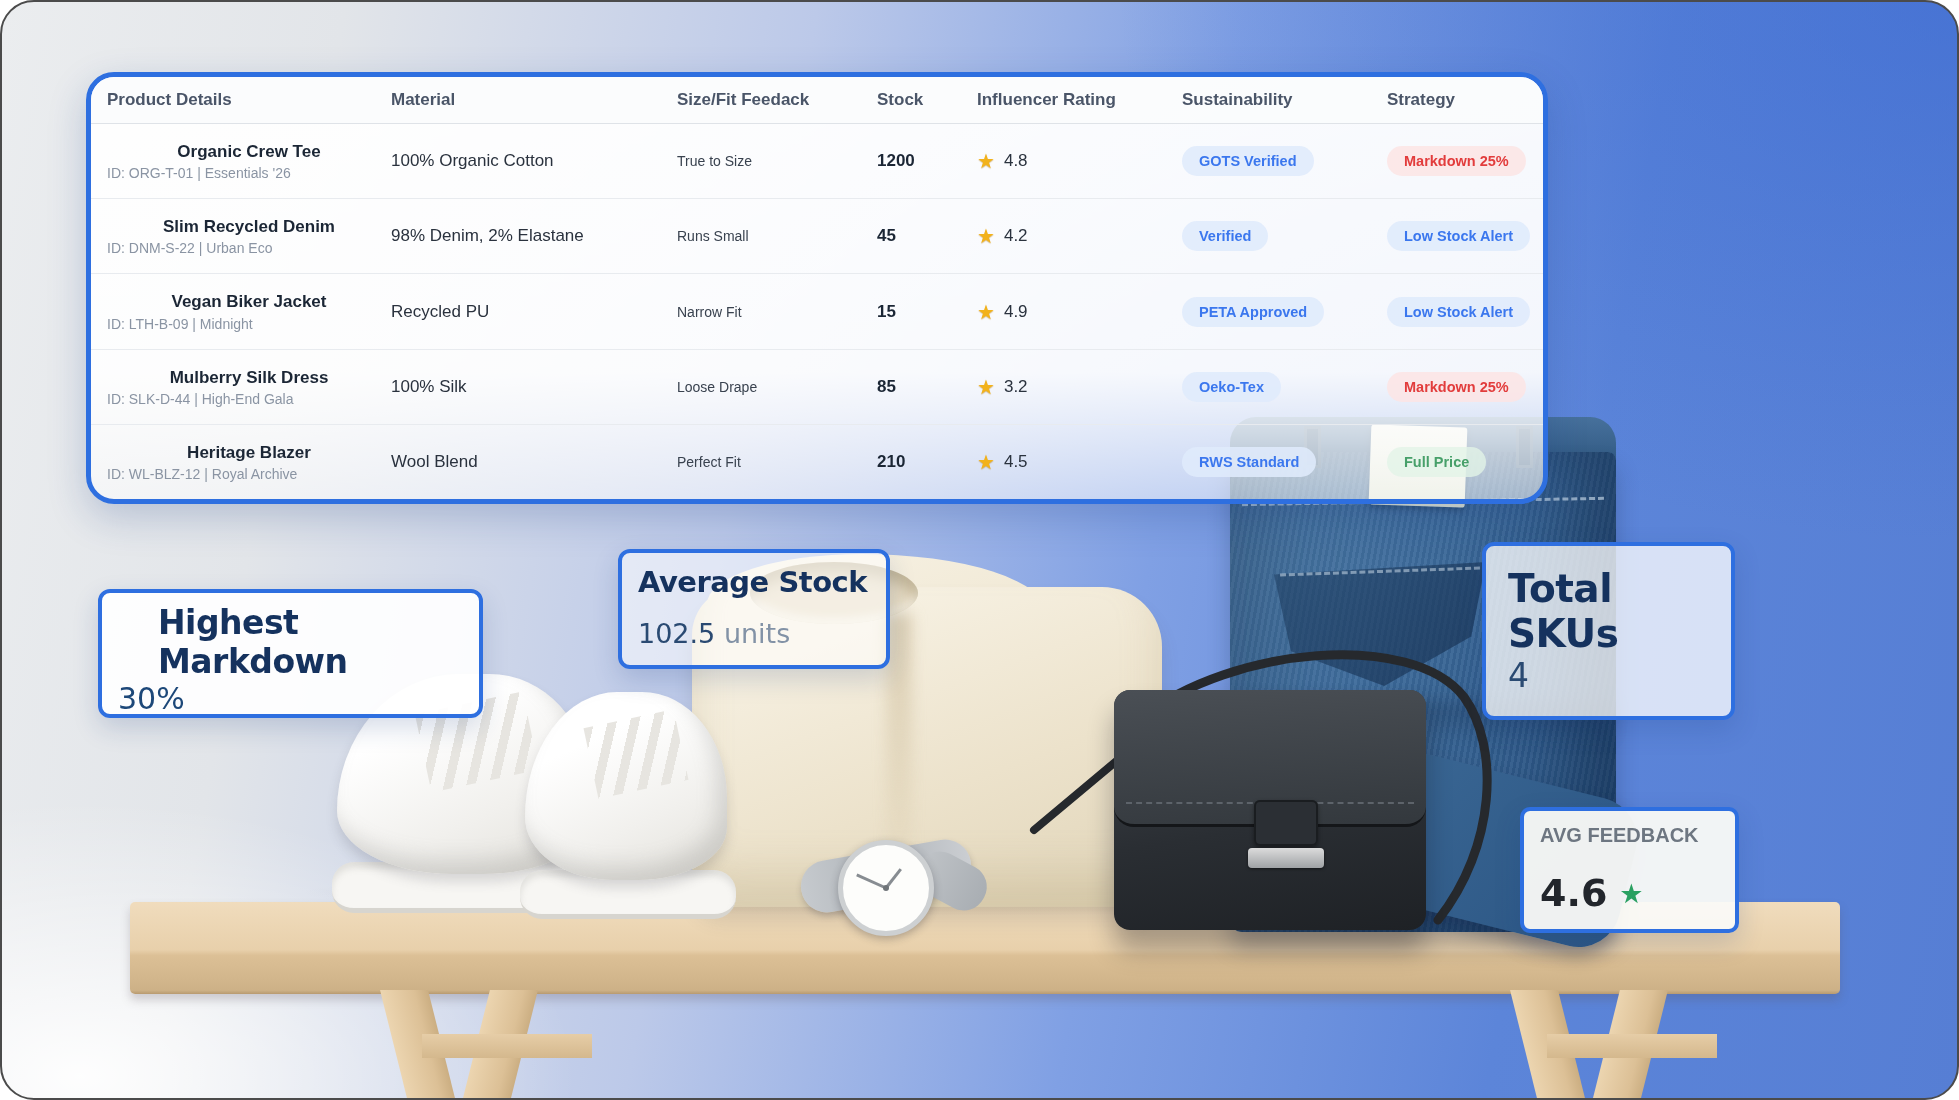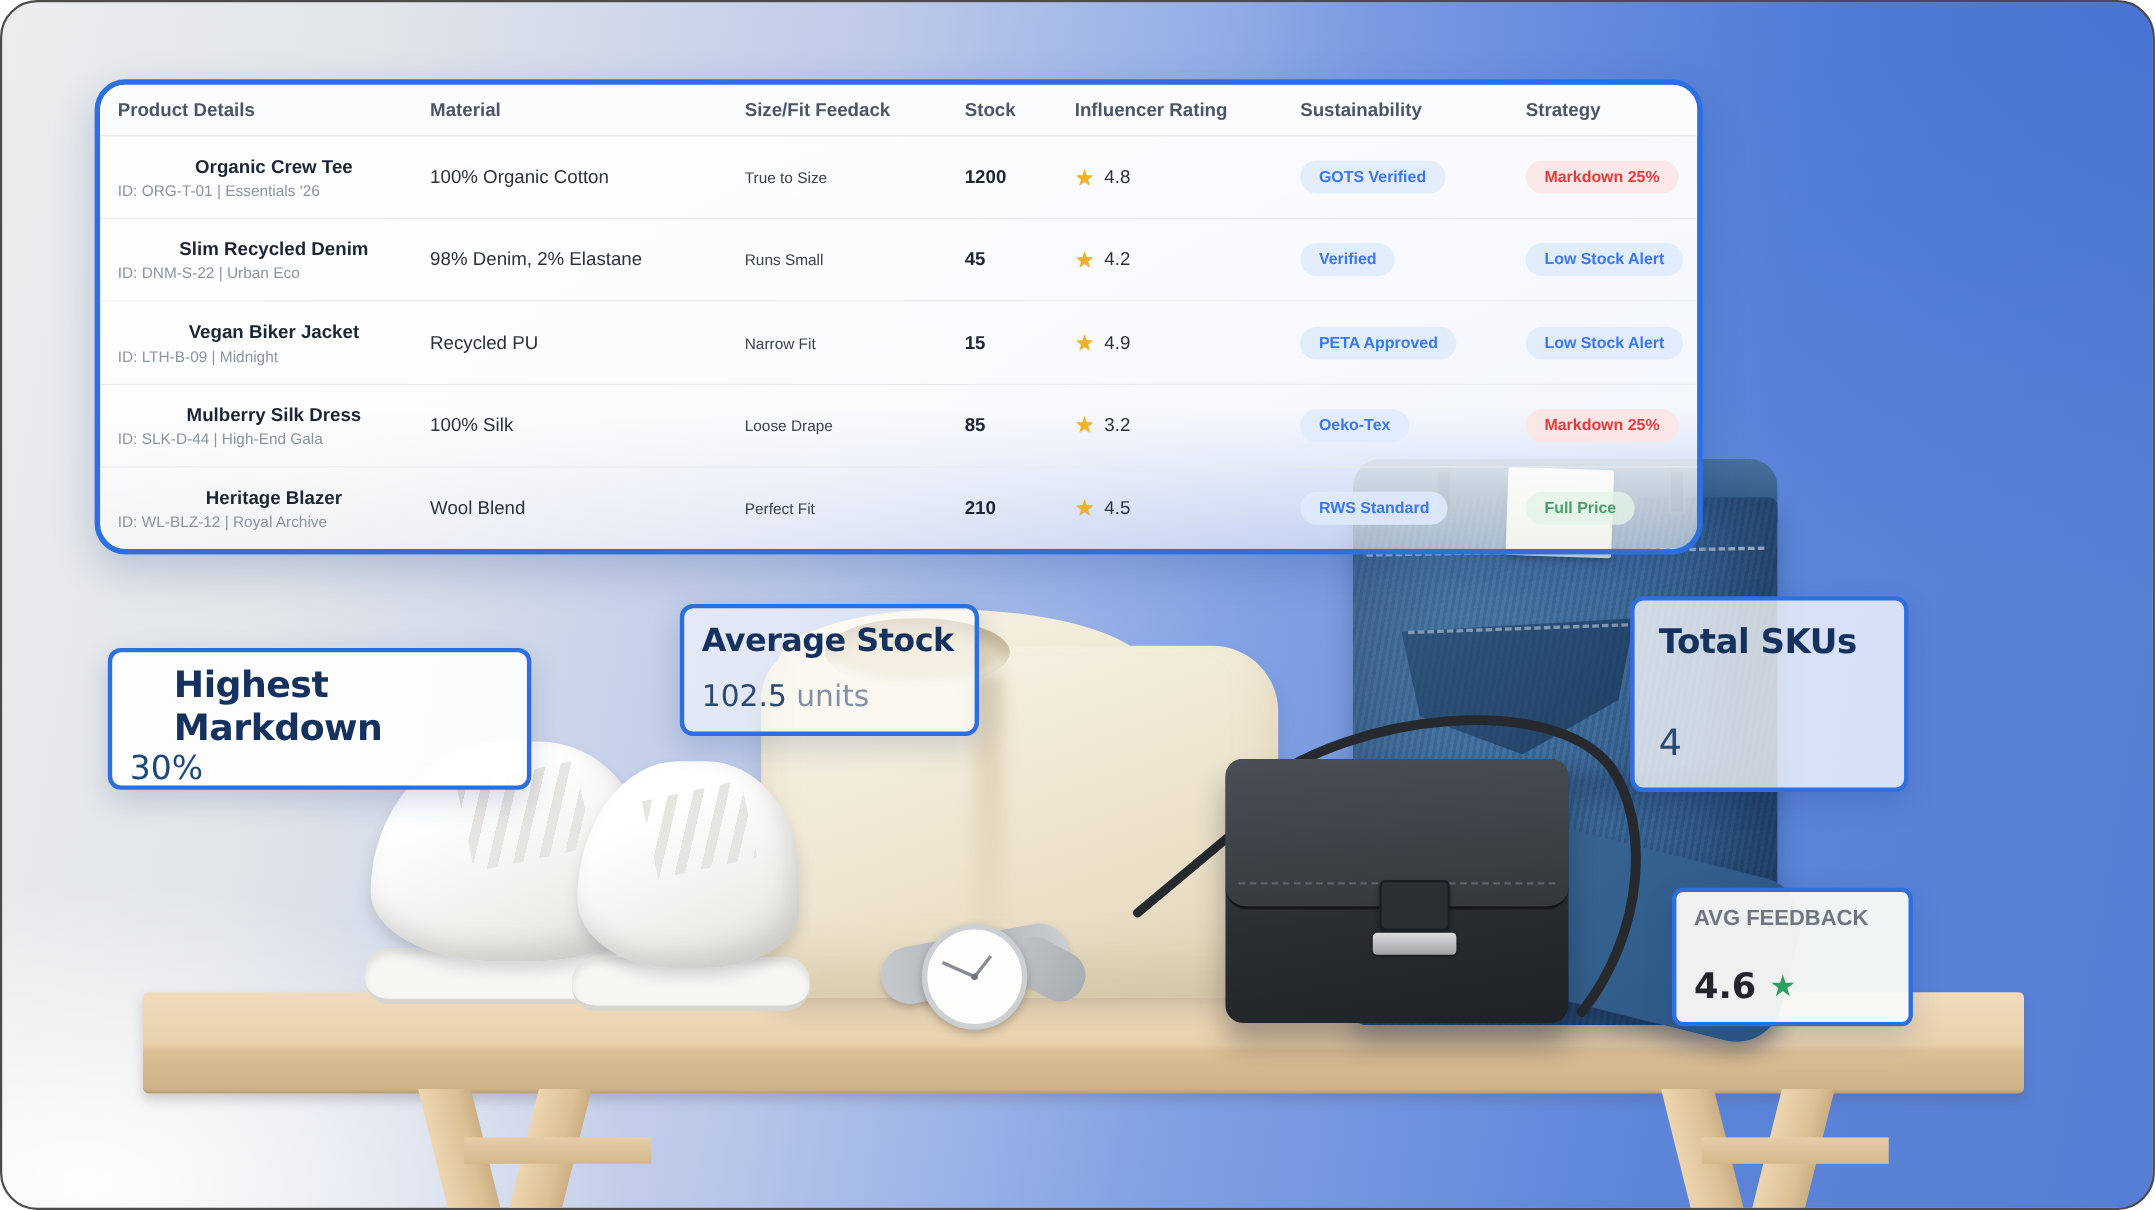--- a/index.html
+++ b/index.html
@@ -122,26 +122,26 @@
     display:flex;flex-direction:column;justify-content:space-between;}
   .card-title{font-weight:800;color:#15325e;letter-spacing:-0.5px;}
   .card-hm{left:96px;top:587px;width:385px;height:129px;background:rgba(255,255,255,0.92);padding:10px 16px 14px;}
   .card-hm .card-title{font-size:33px;margin-left:40px;}
   .hm-value{font-size:30px;color:#1d4879;}
   .card-as{left:616px;top:547px;width:272px;height:120px;background:rgba(255,255,255,0.55);padding:12px 16px 16px;}
   .card-as .card-title{font-size:29px;}
   .as-value{font-size:27px;color:#2a4a72;}
   .as-unit{color:#8292a6;}
   .card-ts{left:1480px;top:540px;width:253px;height:178px;background:rgba(255,255,255,0.76);padding:20px 22px 22px;}
-  .card-ts .card-title{font-size:31px;}
+  .card-ts .card-title{font-size:39px;}
   .ts-value{font-size:33px;color:#2a4a72;}
   .card-af{left:1518px;top:805px;width:219px;height:126px;background:rgba(250,250,247,0.95);padding:13px 16px 14px;border-radius:10px;}
   .af-label{font-size:20px;font-weight:700;color:#6d7681;font-family:"Liberation Sans",sans-serif;}
   .af-row{display:flex;align-items:center;gap:12px;}
-  .af-value{font-size:32px;font-weight:800;color:#22262c;}
+  .af-value{font-size:38px;font-weight:800;color:#22262c;}
   .af-star{font-size:27px;color:#2aa061;}
 </style>
 </head>
 <body>
 
 <div class="stage">
 
   <div class="scene">
     <div class="abs bench-seat"></div>
     <div class="abs bench-leg leg1"></div>

